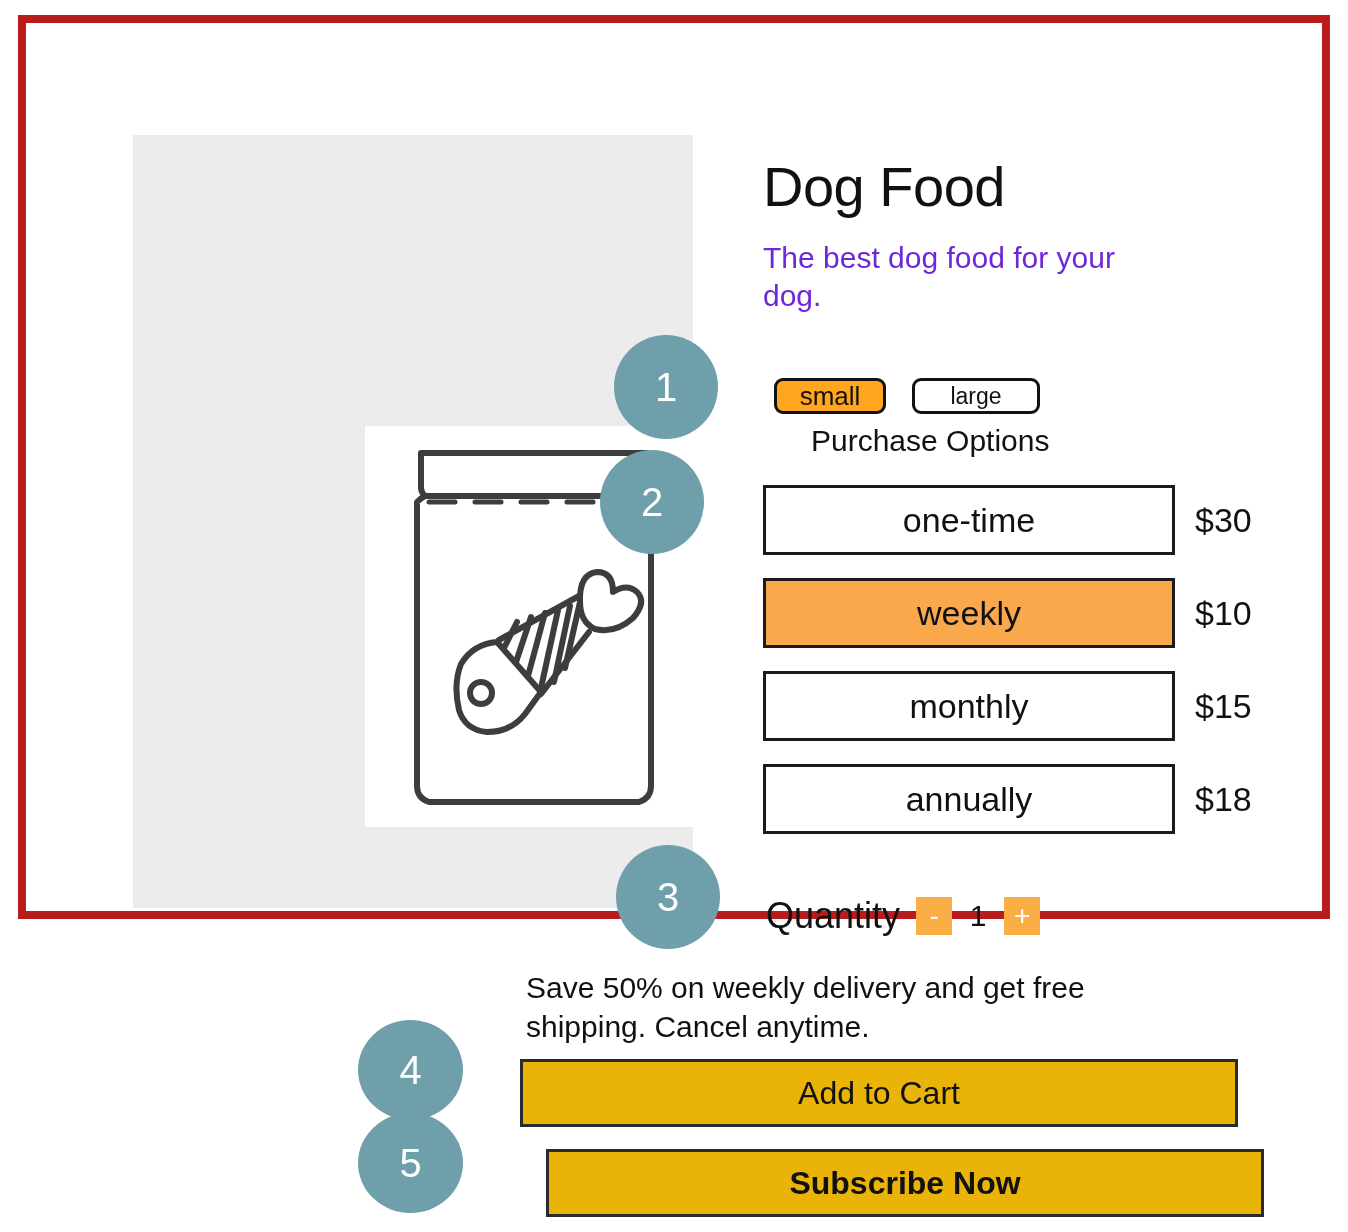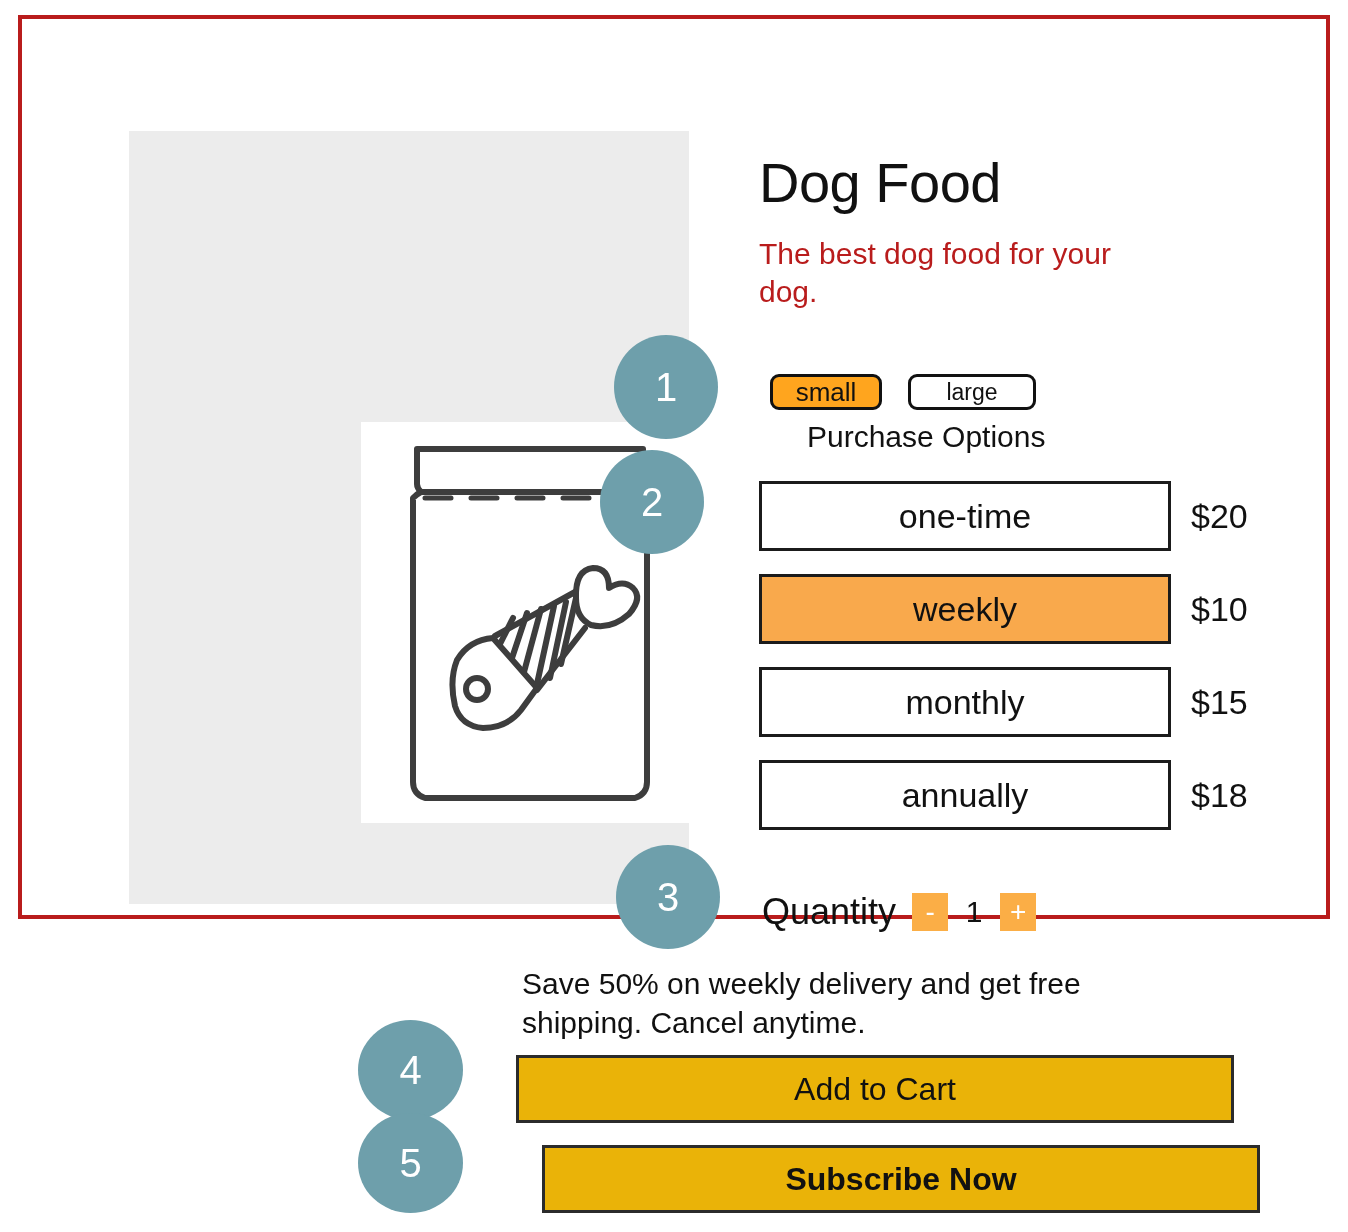--- a/index.html
+++ b/index.html
@@ -16,21 +16,21 @@
     overflow: hidden;
   }
 
   
   #card-frame {
     position: absolute;
     left: 18px;
     top: 15px;
     width: 1312px;
     height: 904px;
-    border: 4px solid #b91c1c;
+    border: 8px solid #b91c1c;
     box-sizing: border-box;
     background: #ffffff;
   }
 
   
   #media-backdrop {
     position: absolute;
     left: 107px;
     top: 112px;
     width: 560px;
@@ -64,21 +64,21 @@
     font-size: 56px;
     font-weight: 400;
     color: #111111;
     letter-spacing: -0.5px;
     line-height: 1.05;
     margin: 0;
     white-space: nowrap;
   }
   #product-subtitle {
     font-size: 30px;
-    color: #b91c1c;
+    color: #6d28d9;
     line-height: 1.28;
     margin: 22px 0 0 0;
     width: 400px;
   }
 
   
   #variant-row {
     position: absolute;
     left: 748px;
     top: 355px;
@@ -293,21 +293,21 @@
     </div>
 
     <div id="purchase-options-label">Purchase Options</div>
 
     <div id="options-list">
 
       <div class="option-row">
         <div class="option-box">
           <span>one-time</span>
         </div>
-        <div class="option-price">$20</div>
+        <div class="option-price">$30</div>
       </div>
 
       <div class="option-row">
         <div class="option-box selected">
           <span>weekly</span>
         </div>
         <div class="option-price">$10</div>
       </div>
 
       <div class="option-row">

